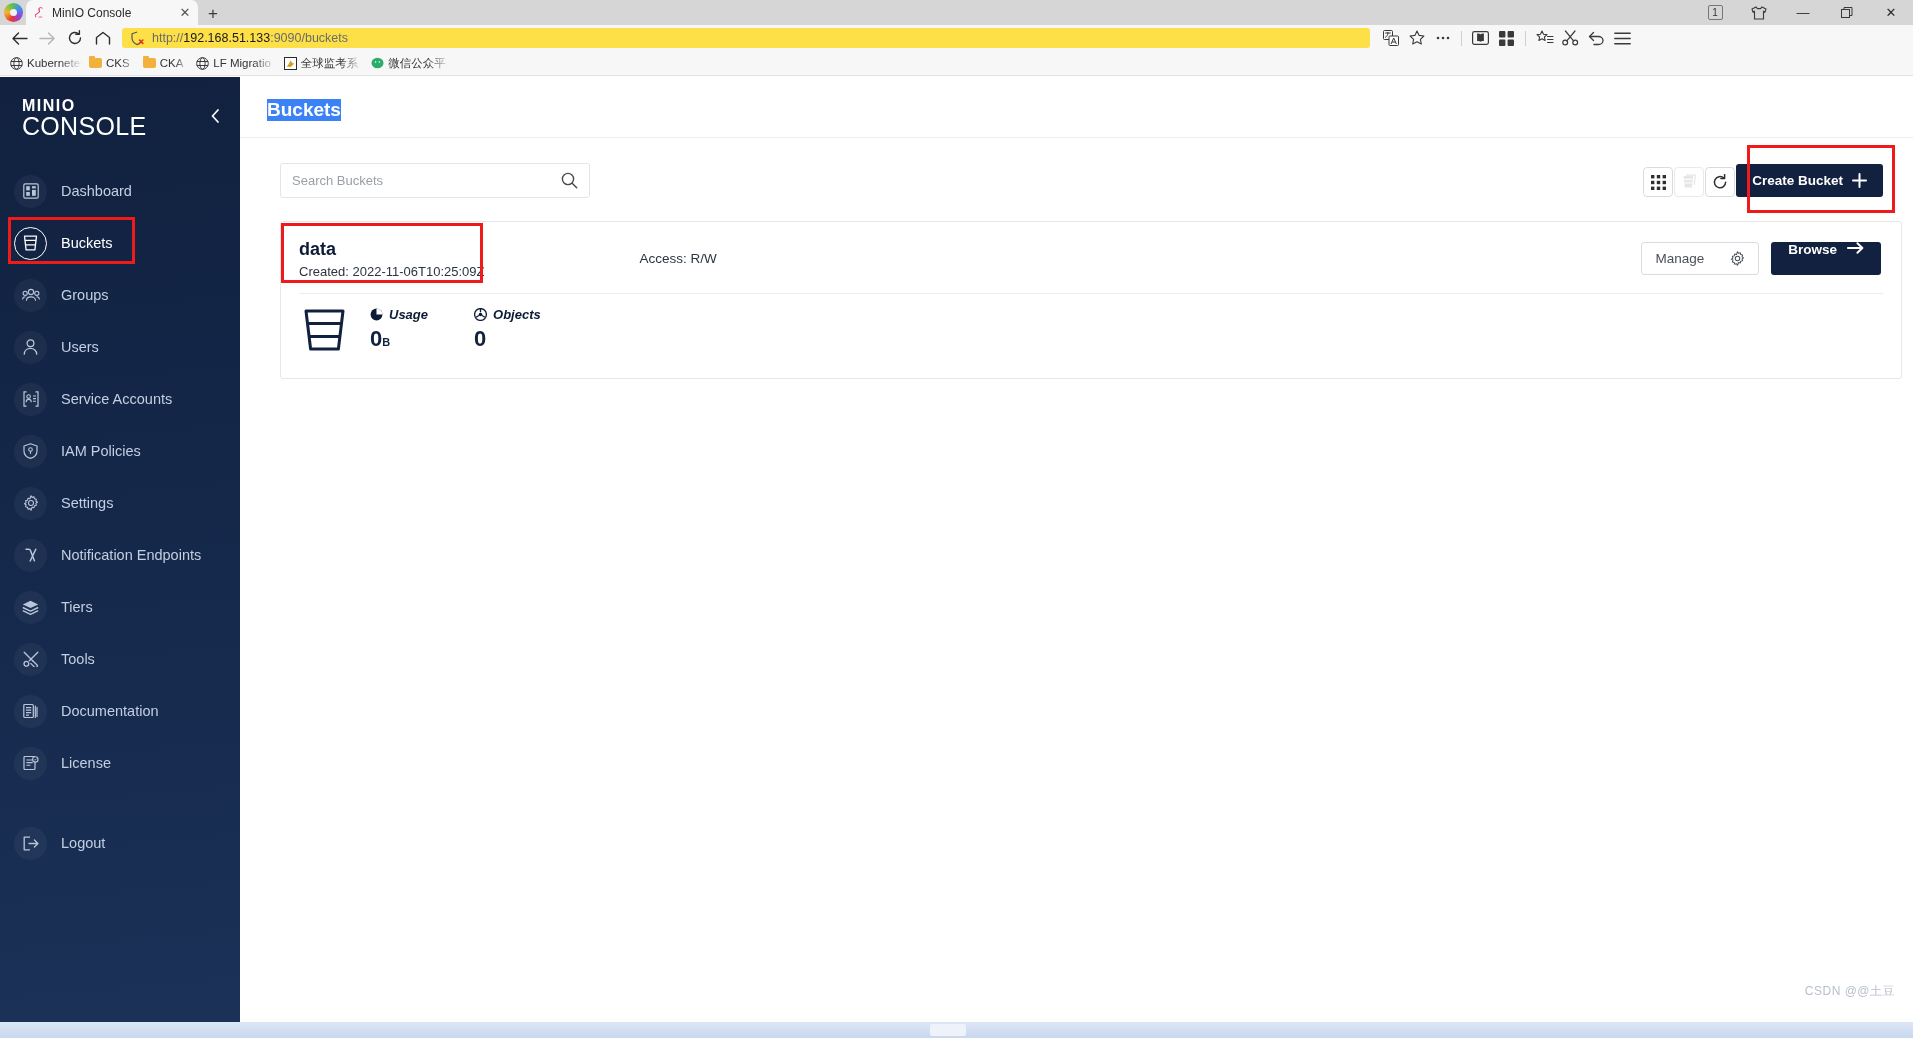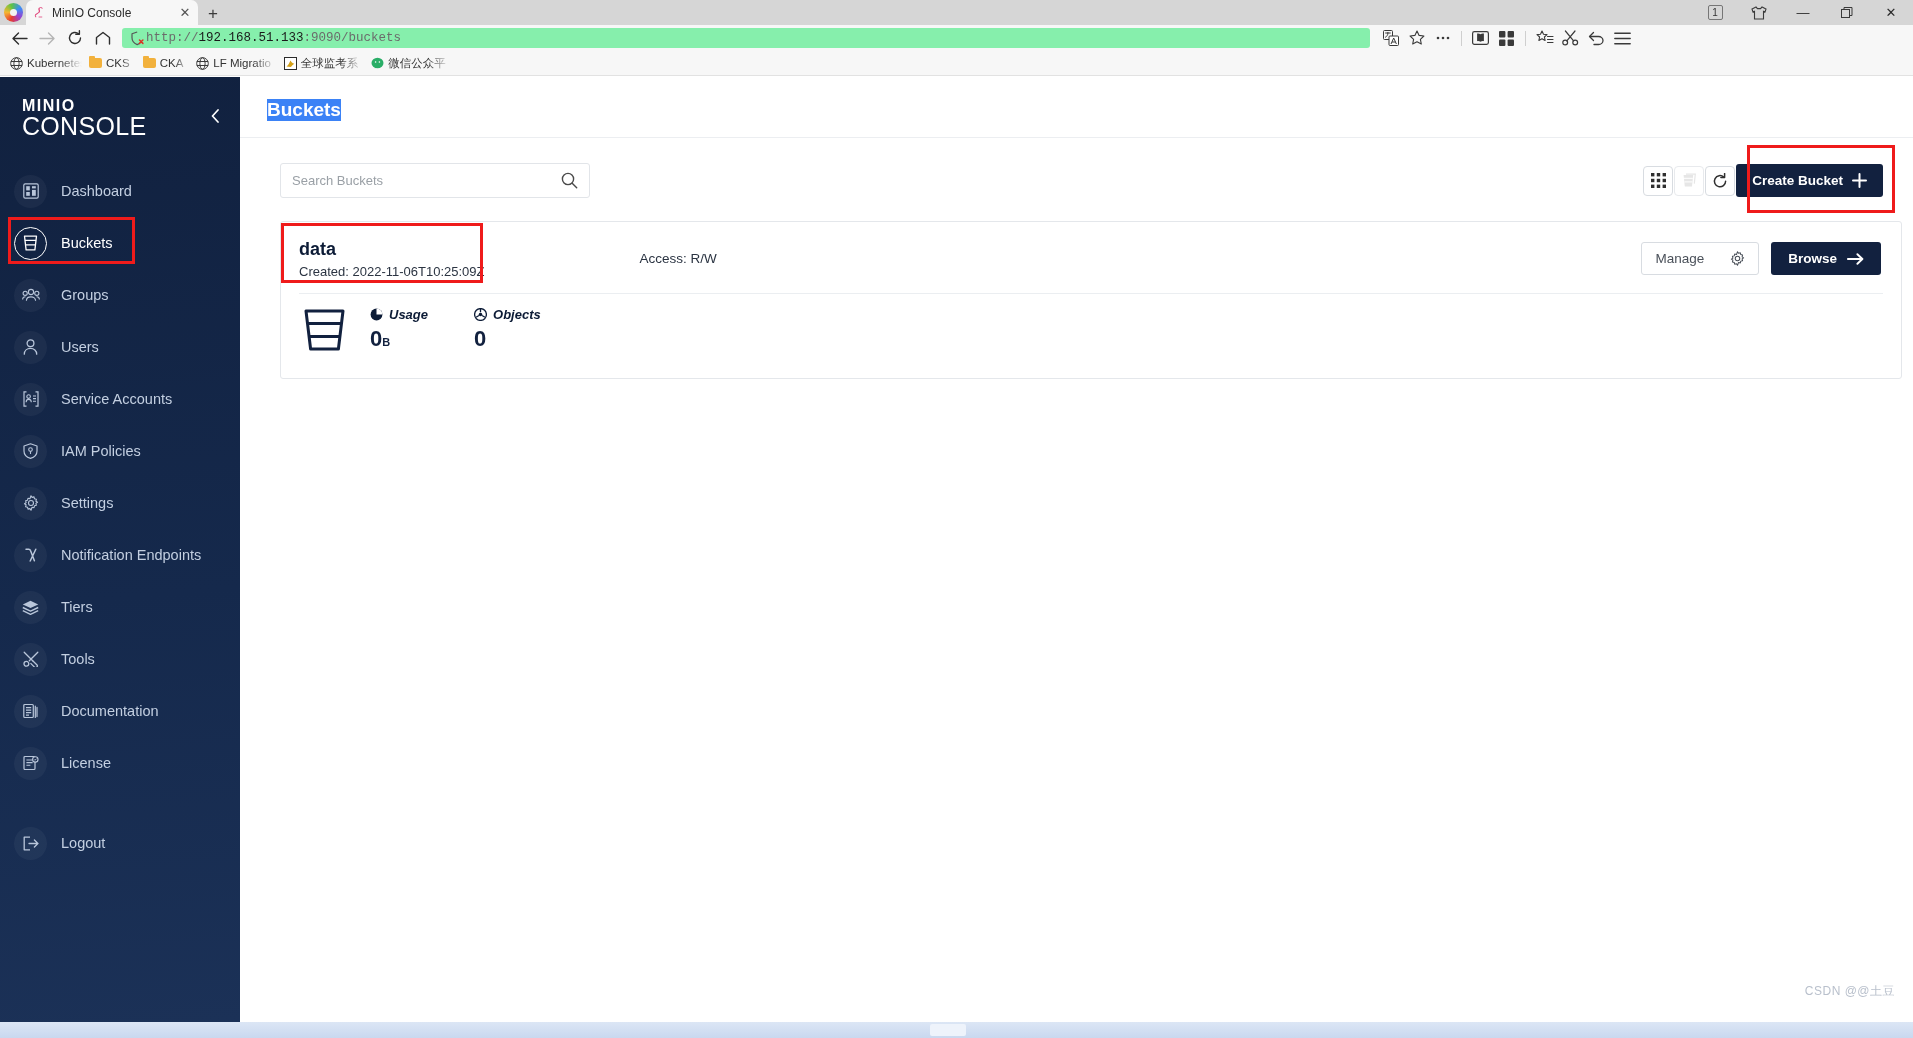--- a/index.html
+++ b/index.html
@@ -52,23 +52,23 @@
   .navbar {
     height: 26px; background: #f7f7f7; display: flex; align-items: center;
     padding: 0 6px; gap: 2px; position: relative;
   }
   .navbtn {
     width: 26px; height: 22px; display: flex; align-items: center; justify-content: center;
     color: #444; cursor: pointer;
   }
   .navbtn.dim { color: #b5b5b5; }
   .omnibox {
-    flex: 1; height: 20px; background: #86efac; border-radius: 3px;
-    display: flex; align-items: center; padding: 0 8px; gap: 1px;
-    margin: 0 6px 0 4px; max-width: 1248px; font-family: Liberation Mono, monospace;
+    flex: 1; height: 20px; background: #fde047; border-radius: 3px;
+    display: flex; align-items: center; padding: 0 8px; gap: 7px;
+    margin: 0 6px 0 4px; max-width: 1248px;
   }
   .omni-url { font-size: 12.5px; color: #6b6b6b; white-space: nowrap; }
   .omni-url b { color: #1a1a1a; font-weight: normal; }
   .nav-right { display: flex; align-items: center; gap: 1px; }
   .nav-right .navbtn { width: 25px; }
   .vdiv { width: 1px; height: 15px; background: #cfcfcf; margin: 0 5px; }
 
   .bookmarks {
     height: 25px; background: #f7f7f7; display: flex; align-items: center;
     padding: 0 4px; gap: 1px; border-bottom: 1px solid #e2e2e2; overflow: hidden;
@@ -137,21 +137,21 @@
   .search-box {
     width: 310px; height: 35px; border: 1px solid #e2e5e9; border-radius: 3px;
     display: flex; align-items: center; padding: 0 11px; background: #fff;
   }
   .search-box input {
     flex: 1; border: none; outline: none; font-size: 13px; color: #393939;
     font-family: "Liberation Sans", sans-serif; background: transparent;
   }
   .search-box input::placeholder { color: #9aa0a6; }
 
-  .tool-right { display: flex; align-items: center; gap: 1px; position: relative; }
+  .tool-right { display: flex; align-items: flex-end; gap: 1px; position: relative; }
   .icon-btn {
     width: 30px; height: 30px; border: 1px solid #d8dce1; border-radius: 4px; background: #fff;
     display: flex; align-items: center; justify-content: center; cursor: pointer;
   }
   .icon-btn.disabled { border-color: #e8eaed; cursor: default; }
   .btn-primary {
     height: 33px; background: #12213f; color: #fff; border: none; border-radius: 3px;
     font-size: 13.5px; font-weight: bold; padding: 0 16px; display: flex; align-items: center; gap: 9px;
     cursor: pointer; font-family: "Liberation Sans", sans-serif;
   }
@@ -170,21 +170,21 @@
   .bc-created { font-size: 13px; color: #2b3442; margin-top: 3px; }
   .bc-access { font-size: 13.5px; color: #2b3442; margin-left: 155px; }
   .bc-actions { margin-left: auto; display: flex; align-items: center; gap: 12px; }
   .btn-ghost {
     height: 33px; border: 1px solid #d8dce1; background: #fff; border-radius: 3px;
     font-size: 13.5px; color: #4a5059; padding: 0 13px; display: flex; align-items: center; gap: 26px;
     cursor: pointer; font-family: "Liberation Sans", sans-serif;
   }
   .btn-browse {
     height: 33px; background: #12213f; color: #fff; border: none; border-radius: 3px;
-    font-size: 13.5px; font-weight: bold; padding: 0 17px; display: flex; align-items: center; gap: 10px;
+    font-size: 13.5px; font-weight: bold; padding: 0 17px; display: flex; gap: 10px;
     cursor: pointer; font-family: "Liberation Sans", sans-serif;
   }
   .bc-div { height: 1px; background: #ebeef1; margin: 0 18px; }
   .bc-bottom { display: flex; align-items: center; gap: 24px; padding: 13px 18px 26px 22px; }
   .metrics { display: flex; gap: 46px; }
   .metric-label { display: flex; align-items: center; gap: 6px; font-size: 13px; font-weight: bold; color: #0c1b36; font-style: italic; }
   .metric-value { font-size: 22px; font-weight: bold; color: #12213f; margin-top: 4px; }
   .metric-value sub { font-size: 11px; font-weight: bold; vertical-align: baseline; }
 
   .hl-data {

